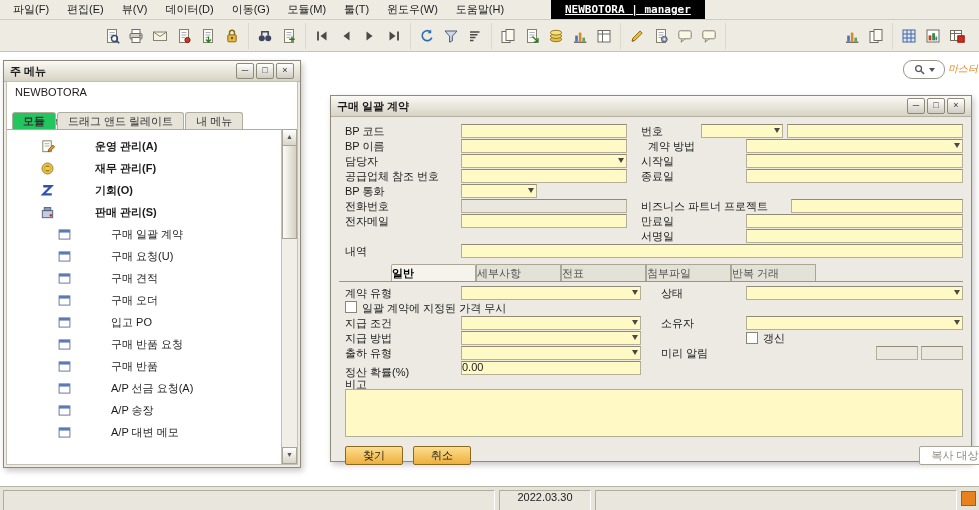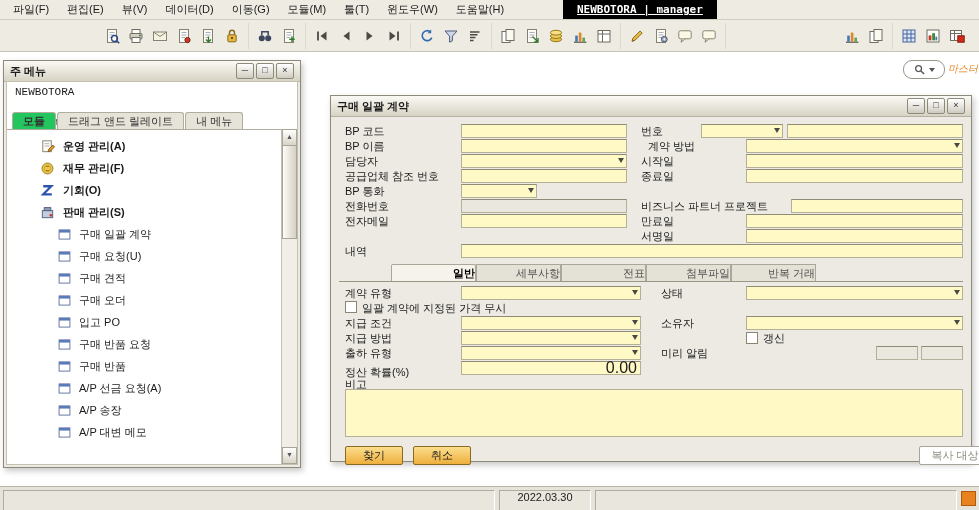--- a/index.html
+++ b/index.html
@@ -3,70 +3,70 @@
 <meta charset="utf-8">
 <style>
   html,body{margin:0;padding:0;background:#fff;}
   .root{position:relative;width:979px;height:510px;overflow:hidden;background:#fff;
         font-family:"Liberation Sans","DejaVu Sans",sans-serif;font-size:11px;color:#1c1c1c;}
   
   .menubar{position:absolute;left:0;top:0;right:0;height:19px;background:#EEEBE3;
            border-bottom:1px solid #cfccc0;display:flex;align-items:center;padding-left:4px;}
   .mb-items{display:flex;align-items:center;}
   .menu-item{padding:2px 9px;white-space:nowrap;cursor:default;}
-  .session{position:absolute;left:563px;top:0;height:19px;background:#000;color:#fff;
+  .session{position:absolute;left:551px;top:0;height:19px;background:#000;color:#fff;
            display:flex;align-items:center;padding:0 14px;font-weight:bold;
            text-decoration:underline;font-family:"DejaVu Sans Mono",monospace;font-size:11px;}
   
   .toolbar{position:absolute;left:0;top:20px;right:0;height:31px;background:#EEEBE3;
            border-bottom:1px solid #c6c2b4;display:flex;align-items:center;padding:0 6px 0 96px;}
   .tb-group{display:flex;align-items:center;gap:2px;padding:0 5px;border-right:1px solid #dbd8cc;height:26px;}
   .tb-group:last-child{border-right:none;}
   .tb-btn{width:22px;height:24px;display:flex;align-items:center;justify-content:center;border-radius:3px;position:relative;}
   .tb-spacer{flex:1;}
   
   .window{position:absolute;background:#EDEAE3;border:1px solid #8E8A7A;box-shadow:2px 3px 6px rgba(0,0,0,.22);}
   .titlebar{height:20px;background:linear-gradient(#FBF9F4,#D7D3C4);border-bottom:1px solid #b5b1a2;
             display:flex;align-items:center;padding:0 6px;font-weight:bold;}
   .titlebar .title{flex:1;white-space:nowrap;overflow:hidden;}
   .winbtns{display:flex;gap:2px;}
   .winbtn{width:16px;height:14px;background:linear-gradient(#ffffff,#cfccc0);border:1px solid #8e8a7a;
           font-size:9px;line-height:12px;text-align:center;color:#333;border-radius:2px;font-weight:normal;}
   
   .mm{left:3px;top:60px;width:296px;height:406px;}
   .mm-body{position:absolute;left:2px;right:2px;top:20px;bottom:2px;background:#fff;border:1px solid #c4c0b2;}
-  .mm-company{position:absolute;left:8px;top:4px;font-family:Liberation Mono, monospace;}
+  .mm-company{position:absolute;left:8px;top:4px;}
   .mm-user{position:absolute;left:8px;top:17px;margin-top:16px;}
   .mm-tabs{position:absolute;left:5px;top:30px;display:flex;gap:1px;height:17px;}
   .mm-tab{padding:1px 10px;background:#E6E3D8;border:1px solid #b1ad9e;border-bottom:none;
           border-radius:3px 3px 0 0;color:#333;line-height:14px;white-space:nowrap;}
   .mm-tab.active{background:#22c55e;font-weight:bold;}
   .mm-tree{position:absolute;left:0;right:16px;top:47px;bottom:0;border-top:1px solid #b1ad9e;
            overflow:hidden;padding-top:5px;}
-  .tree-row{height:22px;display:flex;align-items:center;white-space:nowrap;}
+  .tree-row{height:22px;display:flex;align-items:center;white-space:nowrap;gap:32px;}
   .tree-row.module{font-weight:bold;}
   .tree-row .ticon{width:18px;height:18px;margin-left:32px;margin-right:6px;flex:none;display:flex;align-items:center;}
   .tree-row.item .ticon{margin-left:50px;width:16px;height:16px;}
   .mm-scroll{position:absolute;right:0;top:47px;bottom:0;width:15px;background:#F0EEE6;border-left:1px solid #c4c0b2;}
   .scroll-btn{height:15px;background:linear-gradient(#fff,#d8d4c6);border:1px solid #a8a496;
               font-size:7px;text-align:center;line-height:13px;color:#555;}
   .scroll-btn.down{position:absolute;bottom:0;left:0;right:0;}
   .scroll-btn.up{position:absolute;top:0;left:0;right:0;}
   .scroll-thumb{position:absolute;top:16px;left:0;right:0;height:92px;background:linear-gradient(90deg,#fdfcf8,#d4d0c2);border:1px solid #a8a496;}
   
   .ag{left:330px;top:95px;width:640px;height:365px;}
   .lbl{position:absolute;height:14px;line-height:14px;white-space:nowrap;}
   .fld{position:absolute;height:14px;background:#FFF9C6;border:1px solid #B3AF98;border-top-color:#8f8b76;box-sizing:border-box;}
   .fld.gray{background:#EAE8DE;}
-  .fld.num{text-align:right;padding-right:3px;line-height:11px;font-size:16px;}
+  .fld.num{text-align:left;padding-right:3px;line-height:11px;font-size:11px;}
   .caret{position:absolute;right:2px;top:3px;width:0;height:0;border-left:3.5px solid transparent;
          border-right:3.5px solid transparent;border-top:5px solid #4a4a42;}
   .cb{position:absolute;width:12px;height:12px;background:#fff;border:1px solid #8a8672;box-sizing:border-box;}
   .ag-tabs{position:absolute;left:60px;top:168px;display:flex;height:18px;}
-  .ag-tab{width:85px;text-align:right;background:#E4E1D6;border:1px solid #aaa698;border-bottom:none;
+  .ag-tab{width:85px;text-align:left;background:#E4E1D6;border:1px solid #aaa698;border-bottom:none;
           color:#555;line-height:17px;height:17px;box-sizing:border-box;}
   .ag-tab.active{background:#F5F3EB;font-weight:bold;color:#000;border-radius:2px 2px 0 0;height:18px;}
   .tabline{position:absolute;left:8px;right:8px;top:185px;border-top:1px solid #9a9686;}
   .remarks{position:absolute;left:14px;top:293px;width:618px;height:48px;background:#FFF9C6;
            border:1px solid #B3AF98;box-sizing:border-box;}
   .btn{position:absolute;height:19px;line-height:17px;text-align:center;
        background:linear-gradient(#FBDE8E,#EFAF3E);border:1px solid #8a6a20;border-radius:2px;box-sizing:border-box;}
   .btn.disabled{background:#ffffff;border-color:#a8a496;color:#8f8c80;margin-left:28px;}
   
   .search-pill{position:absolute;left:903px;top:60px;width:40px;height:17px;background:#fff;

